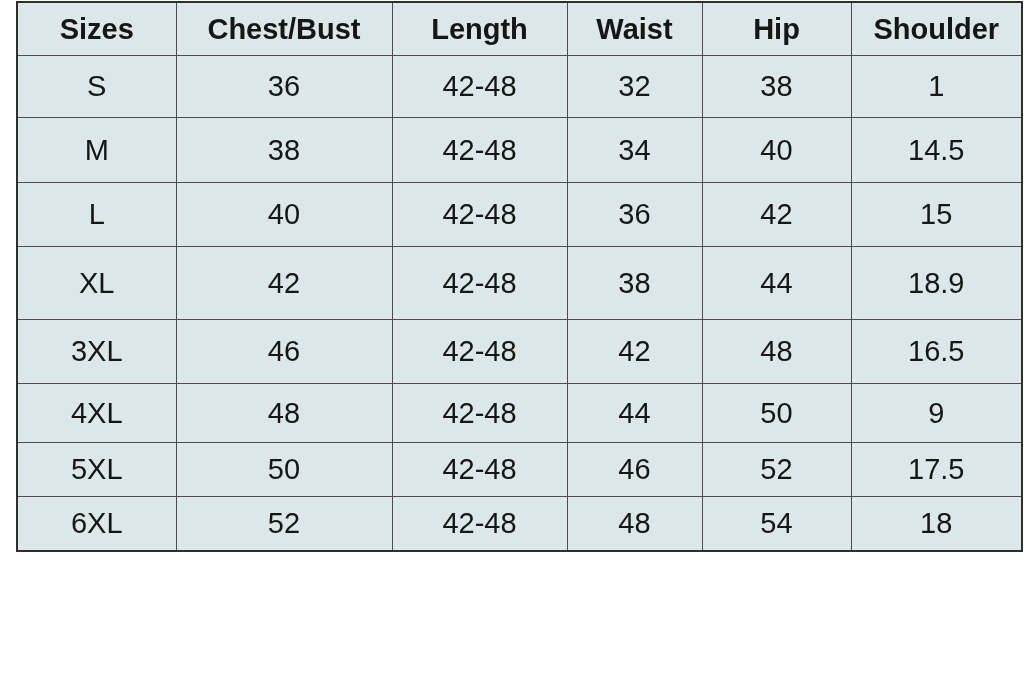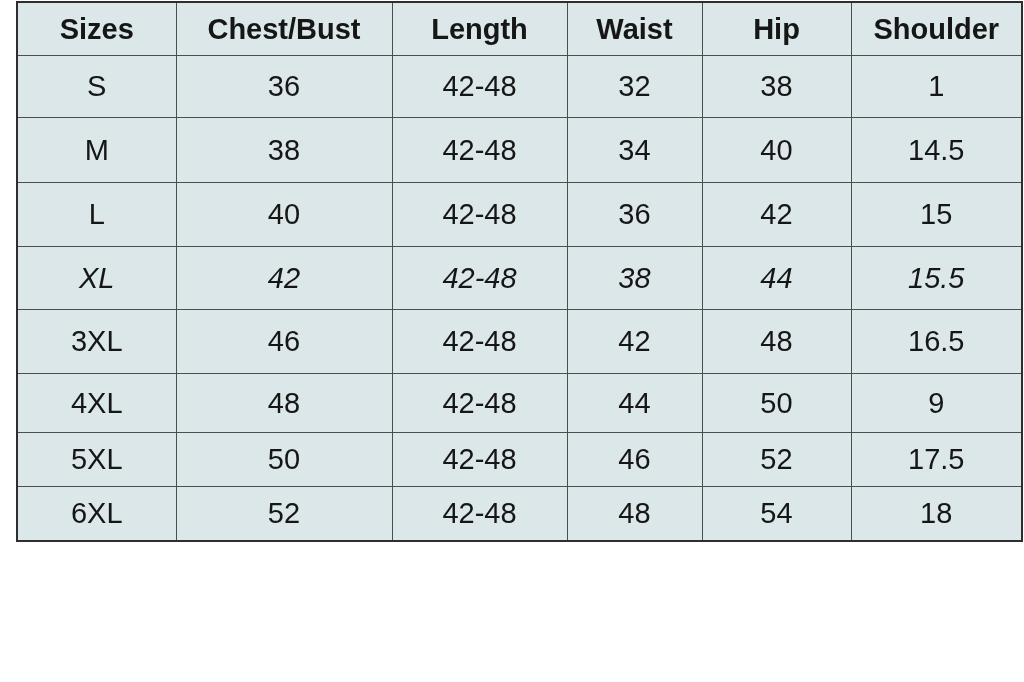--- a/index.html
+++ b/index.html
@@ -82,27 +82,27 @@
           <td>14.5</td>
         </tr>
         <tr style="height: 64px;">
           <td>L</td>
           <td>40</td>
           <td>42-48</td>
           <td>36</td>
           <td>42</td>
           <td>15</td>
         </tr>
-        <tr style="height: 63px; font-style: italic;">
+        <tr style="height: 73px;">
           <td>XL</td>
           <td>42</td>
           <td>42-48</td>
           <td>38</td>
           <td>44</td>
-          <td>15.5</td>
+          <td>18.9</td>
         </tr>
         <tr style="height: 64px; margin-left: 24px;">
           <td>3XL</td>
           <td>46</td>
           <td>42-48</td>
           <td>42</td>
           <td>48</td>
           <td>16.5</td>
         </tr>
         <tr style="height: 59px;">

